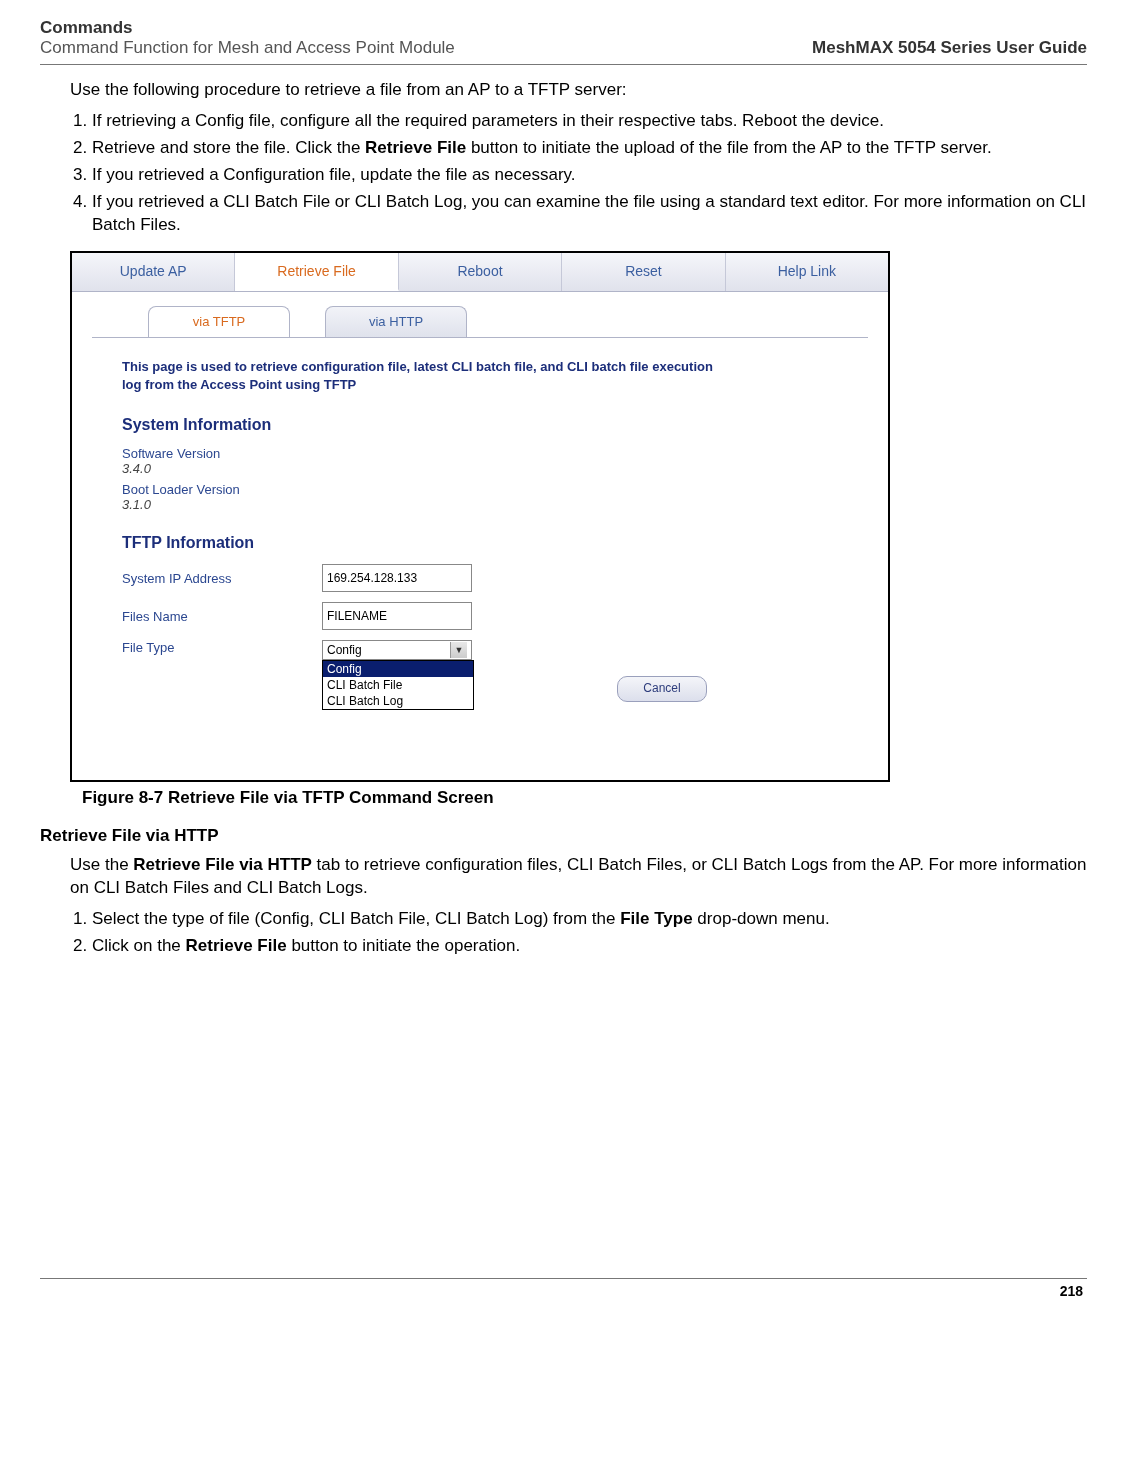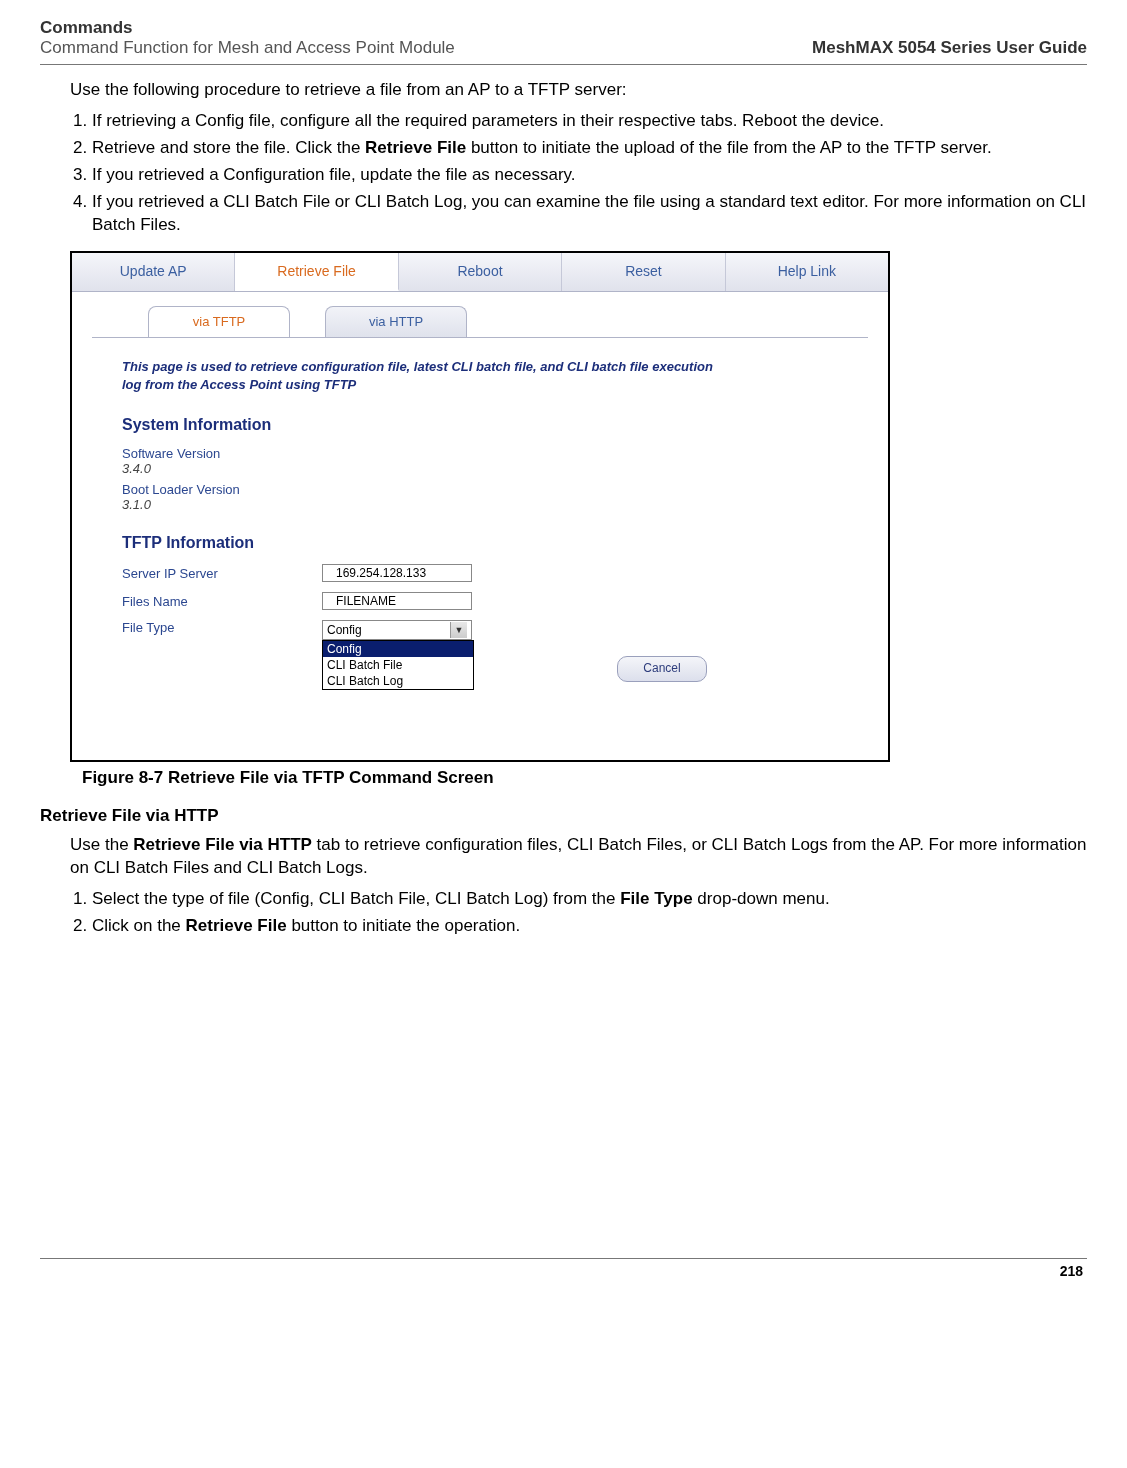--- a/index.html
+++ b/index.html
@@ -115,21 +115,20 @@
     margin: 0 20px 20px 20px;
     padding: 20px 20px 30px 30px;
   }
   .page-desc {
     color: #1c2e7a;
     font-weight: bold;
     font-size: 13px;
     line-height: 1.4;
     margin-bottom: 22px;
     max-width: 600px;
-    font-style: italic;
   }
   .section-title {
     color: #1c2e7a;
     font-weight: bold;
     font-size: 16px;
     margin-bottom: 12px;
   }
   .info-row {
     display: flex;
     font-size: 13px;
@@ -150,24 +149,24 @@
     align-items: center;
     font-size: 13px;
     margin-bottom: 10px;
   }
   .form-label {
     width: 200px;
     color: #2b4790;
   }
   .form-input {
     width: 150px;
-    height: 18px;
+    height: 28px;
     border: 1px solid #888;
     font-size: 12px;
-    padding: 1px 13px;
+    padding: 1px 4px;
     box-sizing: border-box;
     font-family: Arial, sans-serif;
   }
   .select-wrap {
     position: relative;
     width: 150px;
   }
   .select-box {
     width: 150px;
     height: 20px;
@@ -297,21 +296,21 @@
         <div class="info-value">3.4.0</div>
       </div>
       <div class="info-row" style="margin-bottom:22px;">
         <div class="info-label">Boot Loader Version</div>
         <div class="info-value">3.1.0</div>
       </div>
 
       <div class="section-title">TFTP Information</div>
 
       <div class="form-row">
-        <div class="form-label">Server IP Server</div>
+        <div class="form-label">System IP Address</div>
         <input class="form-input" value="169.254.128.133" style="">
       </div>
       <div class="form-row">
         <div class="form-label">Files Name</div>
         <input class="form-input" value="FILENAME" style="">
       </div>
 
       <div class="form-row" style="align-items:flex-start;">
         <div class="form-label">File Type</div>
         <div class="filetype-area">

